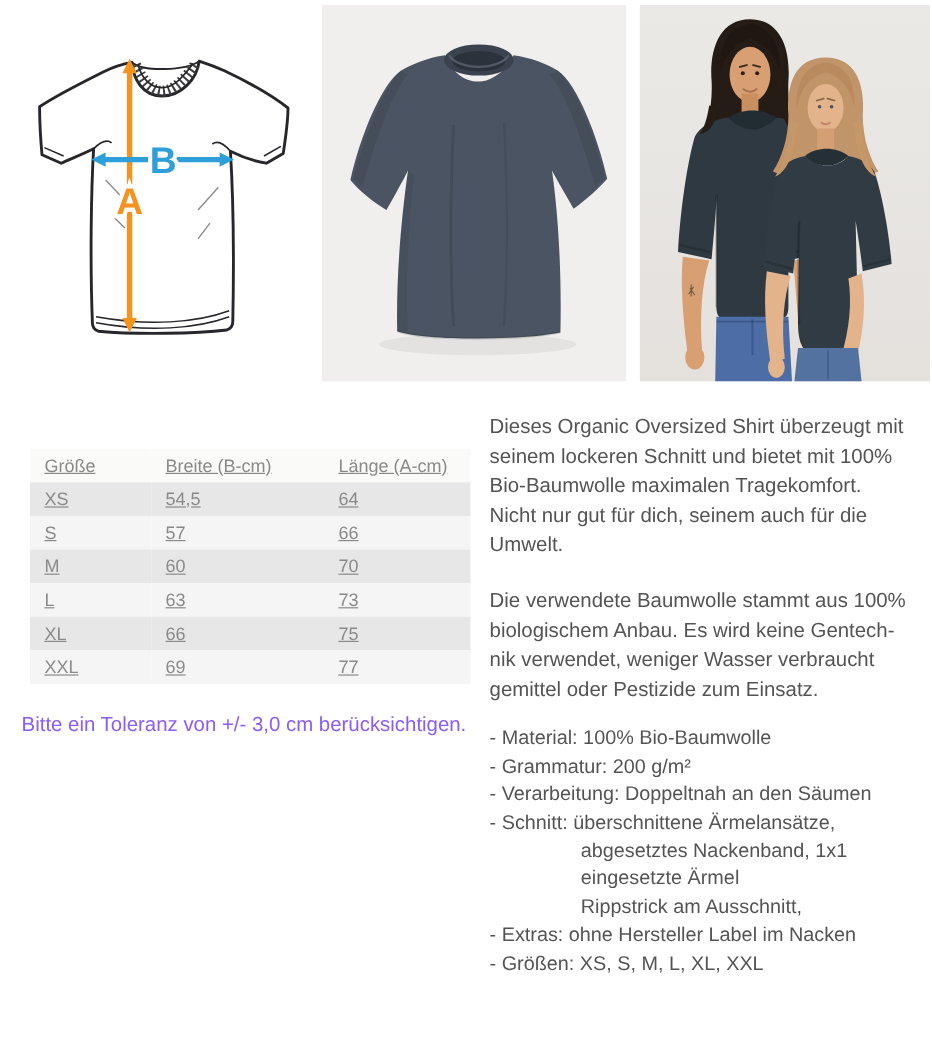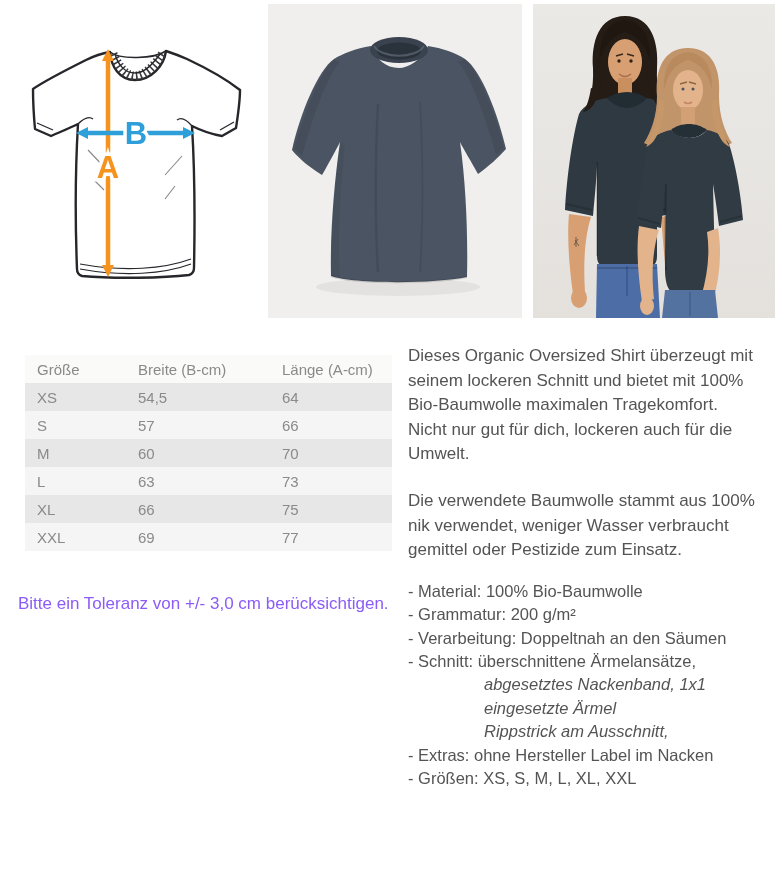--- a/index.html
+++ b/index.html
@@ -10,23 +10,23 @@
     -webkit-font-smoothing:antialiased;
   }
   figure{margin:0;padding:0;position:absolute;}
   .fig-diagram{left:14px;top:28px;width:232px;height:252px;}
   .fig-flat{left:268px;top:4px;width:254px;height:314px;}
   .fig-models{left:533px;top:4px;width:242px;height:314px;}
   figure svg{display:block;width:100%;height:100%;}
 
   
   .size-table{
-    position:absolute;left:25px;top:355px;width:367px;
+    position:absolute;left:25px;top:374px;width:367px;
     border-collapse:collapse;table-layout:fixed;
-    font-size:15px;color:#8a8a8a;font-weight:400;
+    font-size:15px;color:#8a8a8a;font-weight:400;text-decoration:underline;
   }
   .size-table th,.size-table td{
     height:28px;padding:0 0 0 12px;text-align:left;
     font-weight:400;vertical-align:middle;white-space:nowrap;
   }
   .size-table thead tr{background:#fafaf9;}
   .size-table tbody tr:nth-child(odd){background:#e8e7e7;}
   .size-table tbody tr:nth-child(even){background:#f6f5f5;}
   .col-size{width:101px;}
   .col-width{width:144px;}
@@ -38,21 +38,21 @@
   }
 
   
   .description{
     position:absolute;left:408px;top:344px;width:366px;color:#545454;
   }
   .para-line{font-size:17px;line-height:24.6px;white-space:nowrap;}
   .p2{margin-top:22px;}
   .details{margin-top:17px;}
   .detail-line{font-size:16.5px;line-height:23.4px;white-space:nowrap;}
-  .detail-line.indent{margin-left:76px;font-style:italic;}
+  .detail-line.indent{margin-left:76px;}
 </style>
 </head>
 <body>
 
 <figure class="fig-diagram">
   <svg viewBox="0 0 232 252" xmlns="http://www.w3.org/2000/svg">
 
     <path d="M96,24 C90,25 80,28 72,32 C56,40 32,52 19,61 C19,74 20,90 21,101 L37,108
          C46,104 56,100 64,96 C62,130 61,190 63,241 C63,245 65,247 68,248
          C100,251 150,250 175,247 C178,246 180,244 180,240 C181,190 180,130 178,98
@@ -241,25 +241,26 @@
   </tbody>
 </table>
 
 <p class="tolerance">Bitte ein Toleranz von +/- 3,0 cm berücksichtigen.</p>
 
 <section class="description">
   <div class="para p1">
     <div class="para-line">Dieses Organic Oversized Shirt überzeugt mit</div>
     <div class="para-line">seinem lockeren Schnitt und bietet mit 100%</div>
     <div class="para-line">Bio-Baumwolle maximalen Tragekomfort.</div>
-    <div class="para-line">Nicht nur gut für dich, lockeren auch für die</div>
+    <div class="para-line">Nicht nur gut für dich, seinem auch für die</div>
     <div class="para-line">Umwelt.</div>
   </div>
   <div class="para p2">
     <div class="para-line">Die verwendete Baumwolle stammt aus 100%</div>
+    <div class="para-line">biologischem Anbau. Es wird keine Gentech-</div>
     <div class="para-line">nik verwendet, weniger Wasser verbraucht</div>
     <div class="para-line">gemittel oder Pestizide zum Einsatz.</div>
   </div>
   <div class="details">
     <div class="detail-line">- Material: 100% Bio-Baumwolle</div>
     <div class="detail-line">- Grammatur: 200 g/m²</div>
     <div class="detail-line">- Verarbeitung: Doppeltnah an den Säumen</div>
     <div class="detail-line">- Schnitt: überschnittene Ärmelansätze,</div>
     <div class="detail-line indent">abgesetztes Nackenband, 1x1</div>
     <div class="detail-line indent">eingesetzte Ärmel</div>

